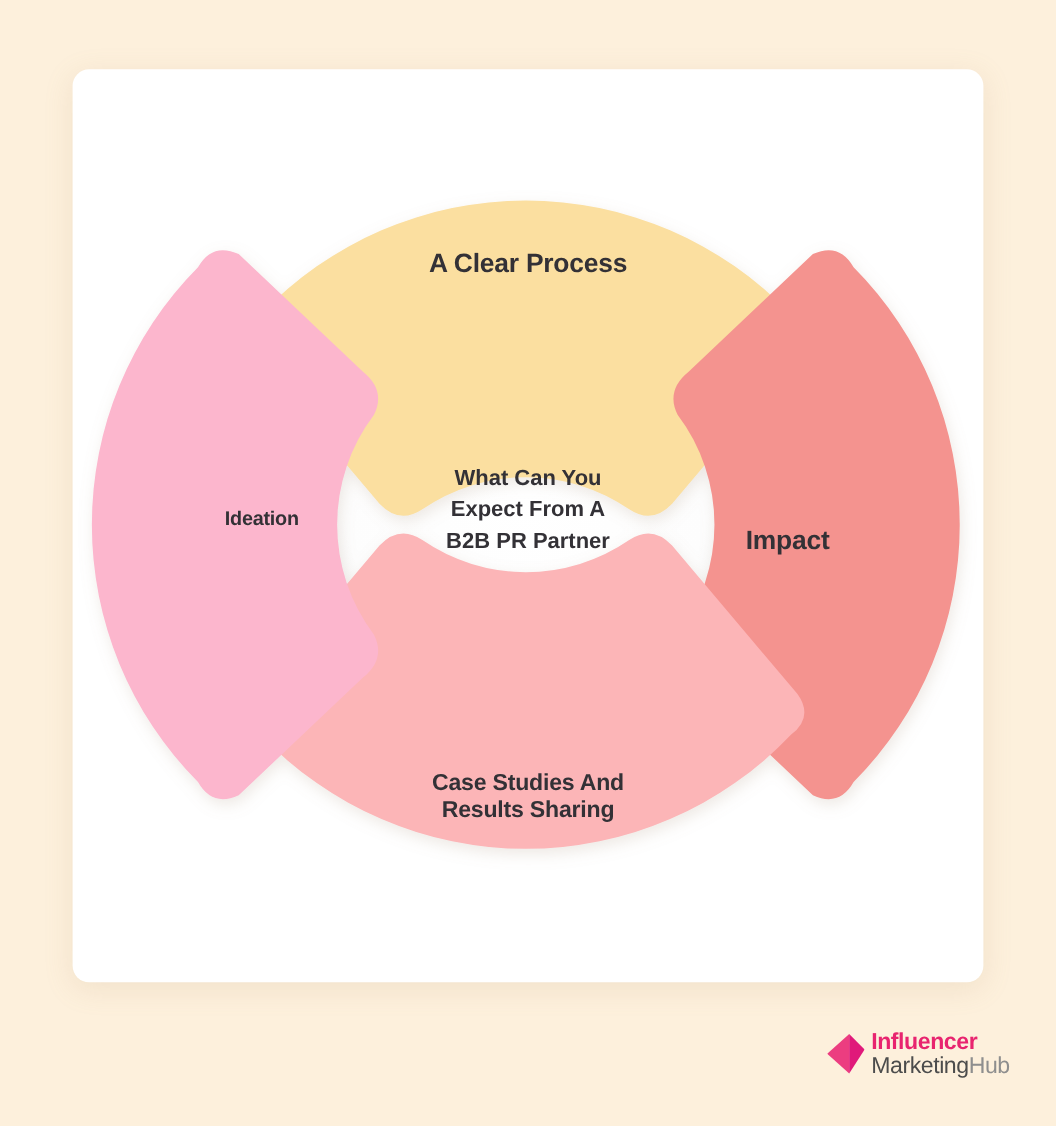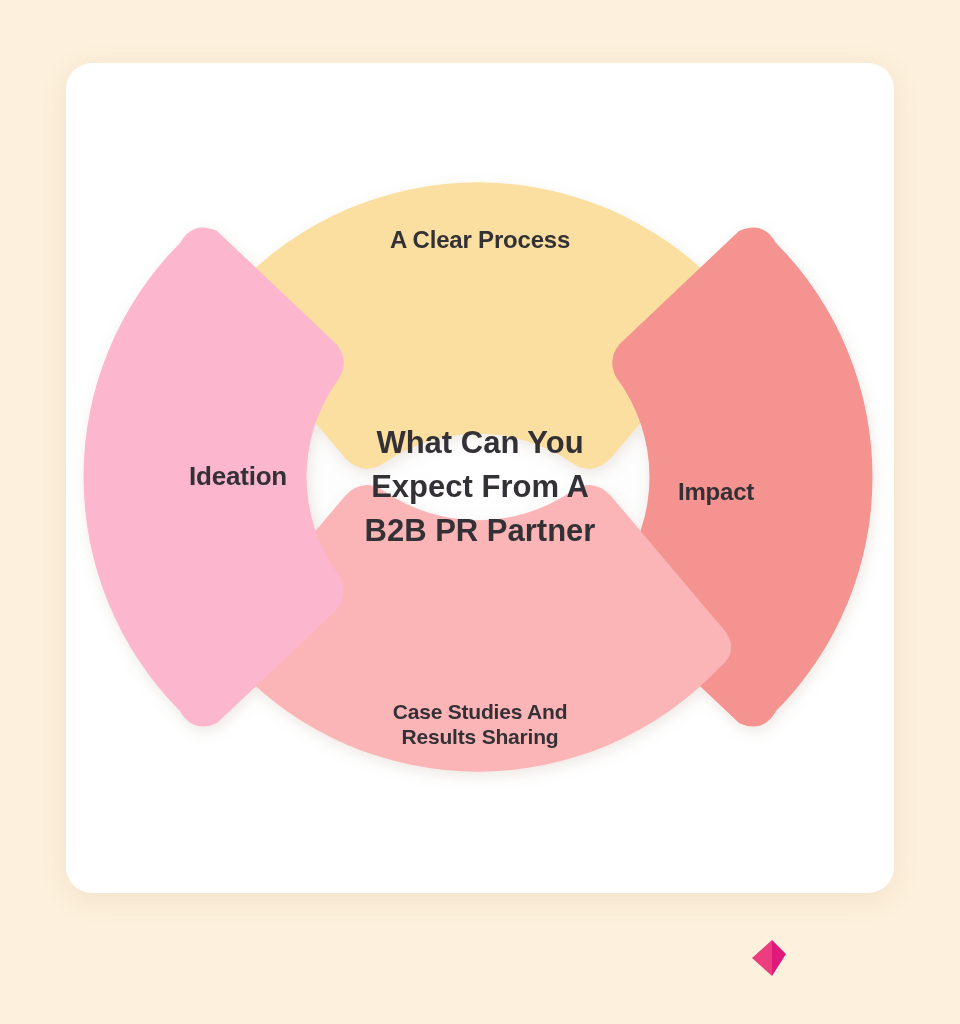--- a/index.html
+++ b/index.html
@@ -25,21 +25,21 @@
   }
 
   
   #card {
     position: absolute;
     left: 66px;
     top: 63px;
     width: 828px;
     height: 830px;
     background: #ffffff;
-    border-radius: 26px;
+    border-radius: 15px;
     box-shadow: 0 6px 26px rgba(180, 150, 110, 0.16);
   }
 
   
   #donut-wrap {
     position: absolute;
     left: 0;
     top: 0;
     width: 828px;
     height: 830px;
@@ -84,32 +84,32 @@
   #label-bottom {
     left: 214px;
     top: 637px;
     width: 400px;
     font-size: 21px;
   }
   #label-left {
     left: 62px;
     top: 398px;
     width: 220px;
-    font-size: 26px;
+    font-size: 18px;
   }
 
   #center-label {
     position: absolute;
     left: 264px;
     top: 358px;
     width: 300px;
     text-align: center;
     color: #333136;
     font-weight: bold;
-    font-size: 31px;
+    font-size: 20px;
     line-height: 1.42;
     white-space: pre-line;
     pointer-events: none;
   }
 
   
   #logo {
     position: absolute;
     left: 752px;
     top: 936px;
@@ -224,15 +224,19 @@
 B2B PR Partner</div>
 
     </div>
   </div>
 
   <div id="logo">
     <svg id="logo-mark" viewBox="0 0 34 42">
       <polygon points="0,20 20,2 20,38" fill="#ec3d80"></polygon>
       <polygon points="20,2 34,16 20,38" fill="#e0197a"></polygon>
     </svg>
+    <div id="logo-text">
+      <span id="logo-line1">Influencer</span>
+      <span id="logo-line2"><span>Marketing</span><span id="logo-hub">Hub</span></span>
+    </div>
   </div>
 
 </div>
 
 </body></html>

